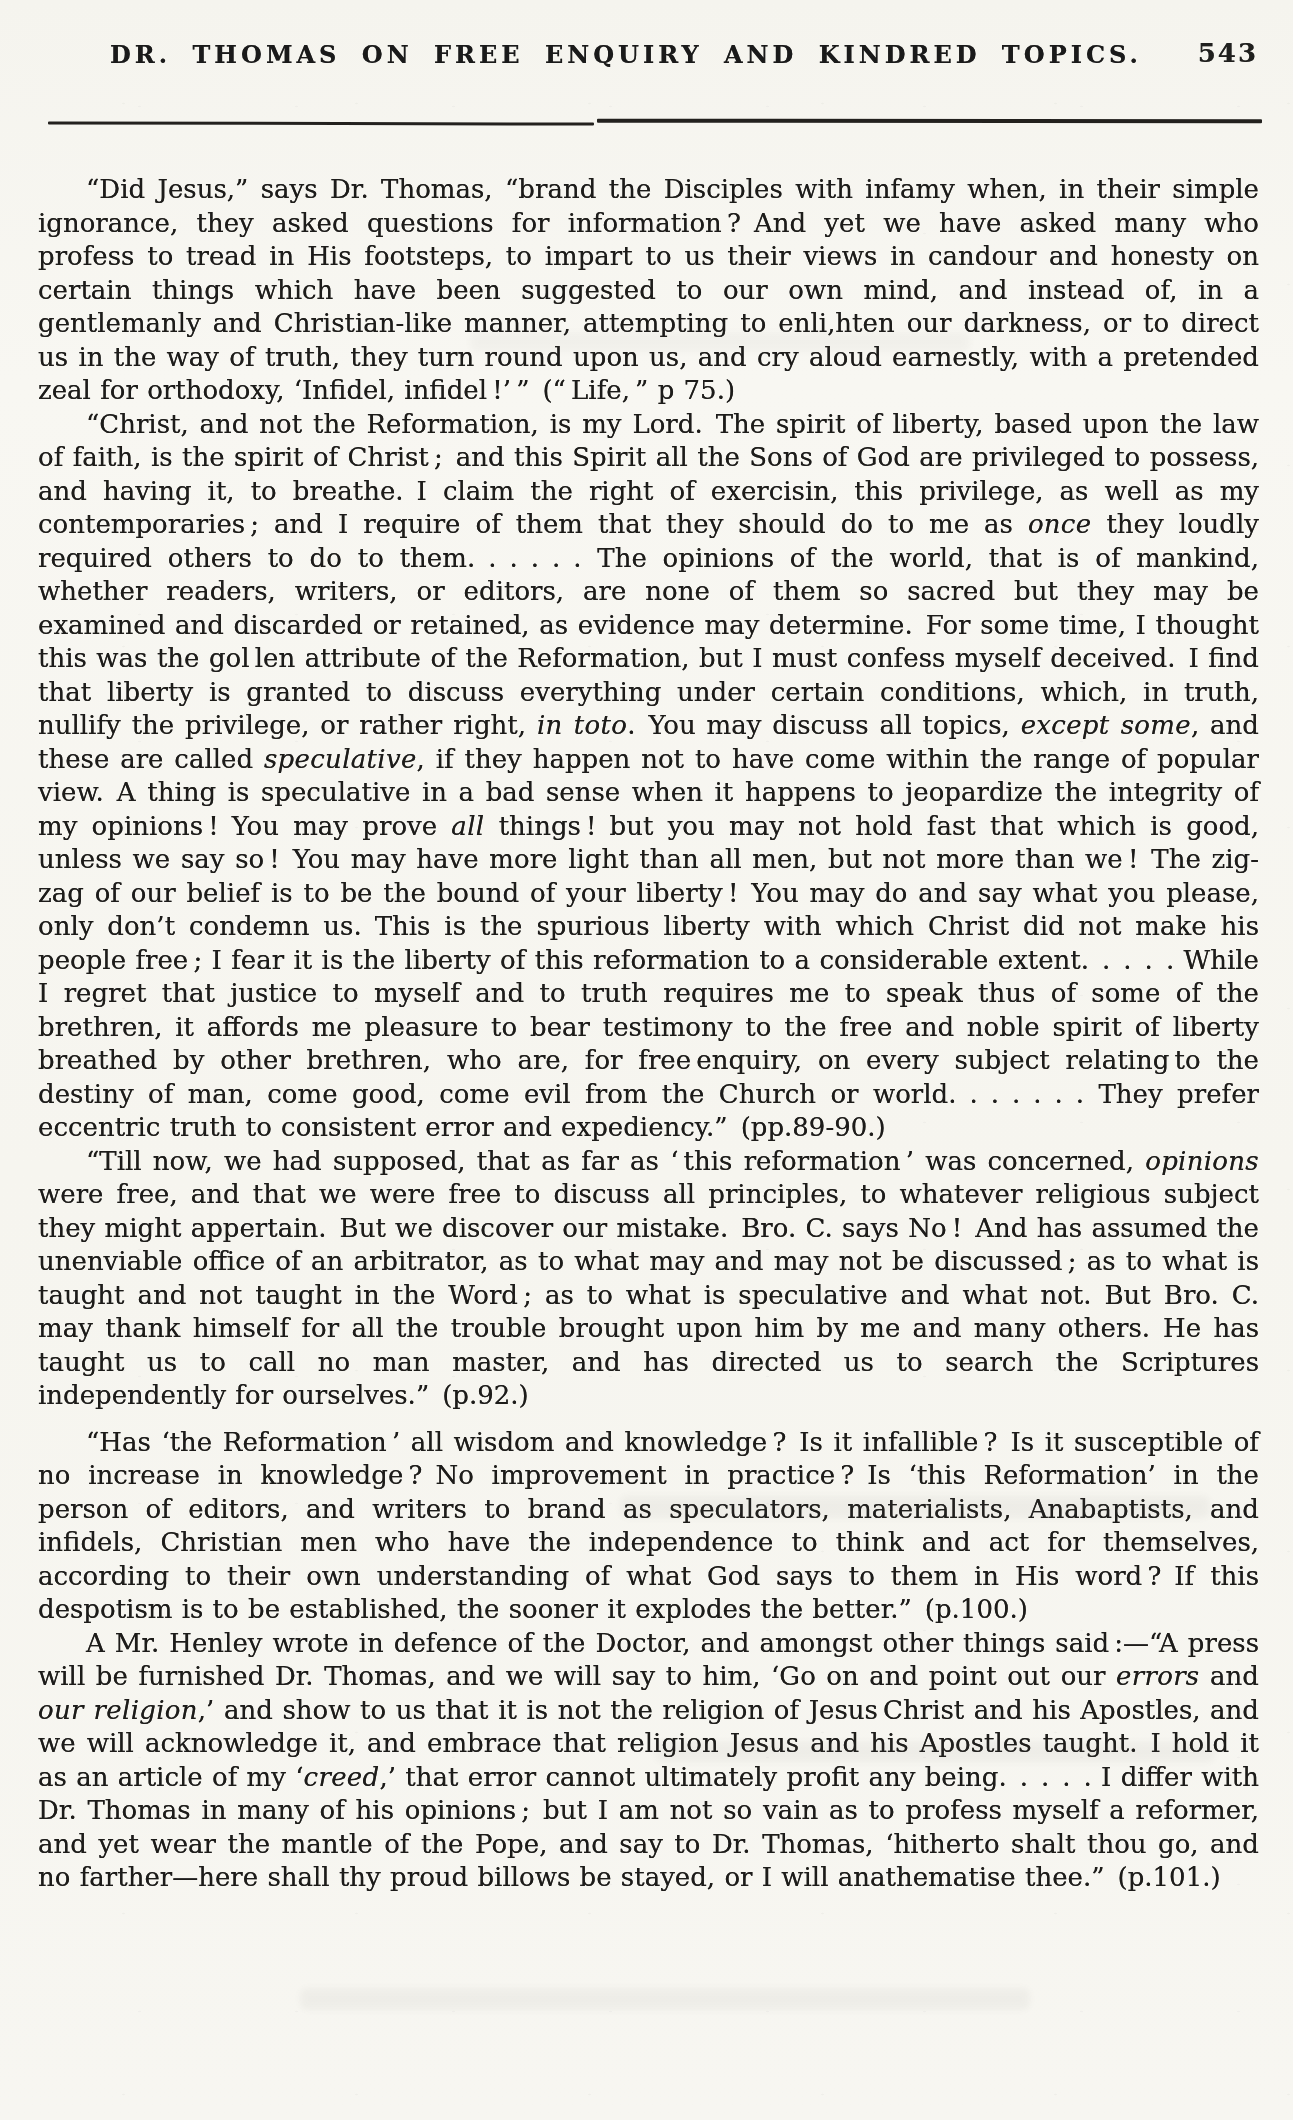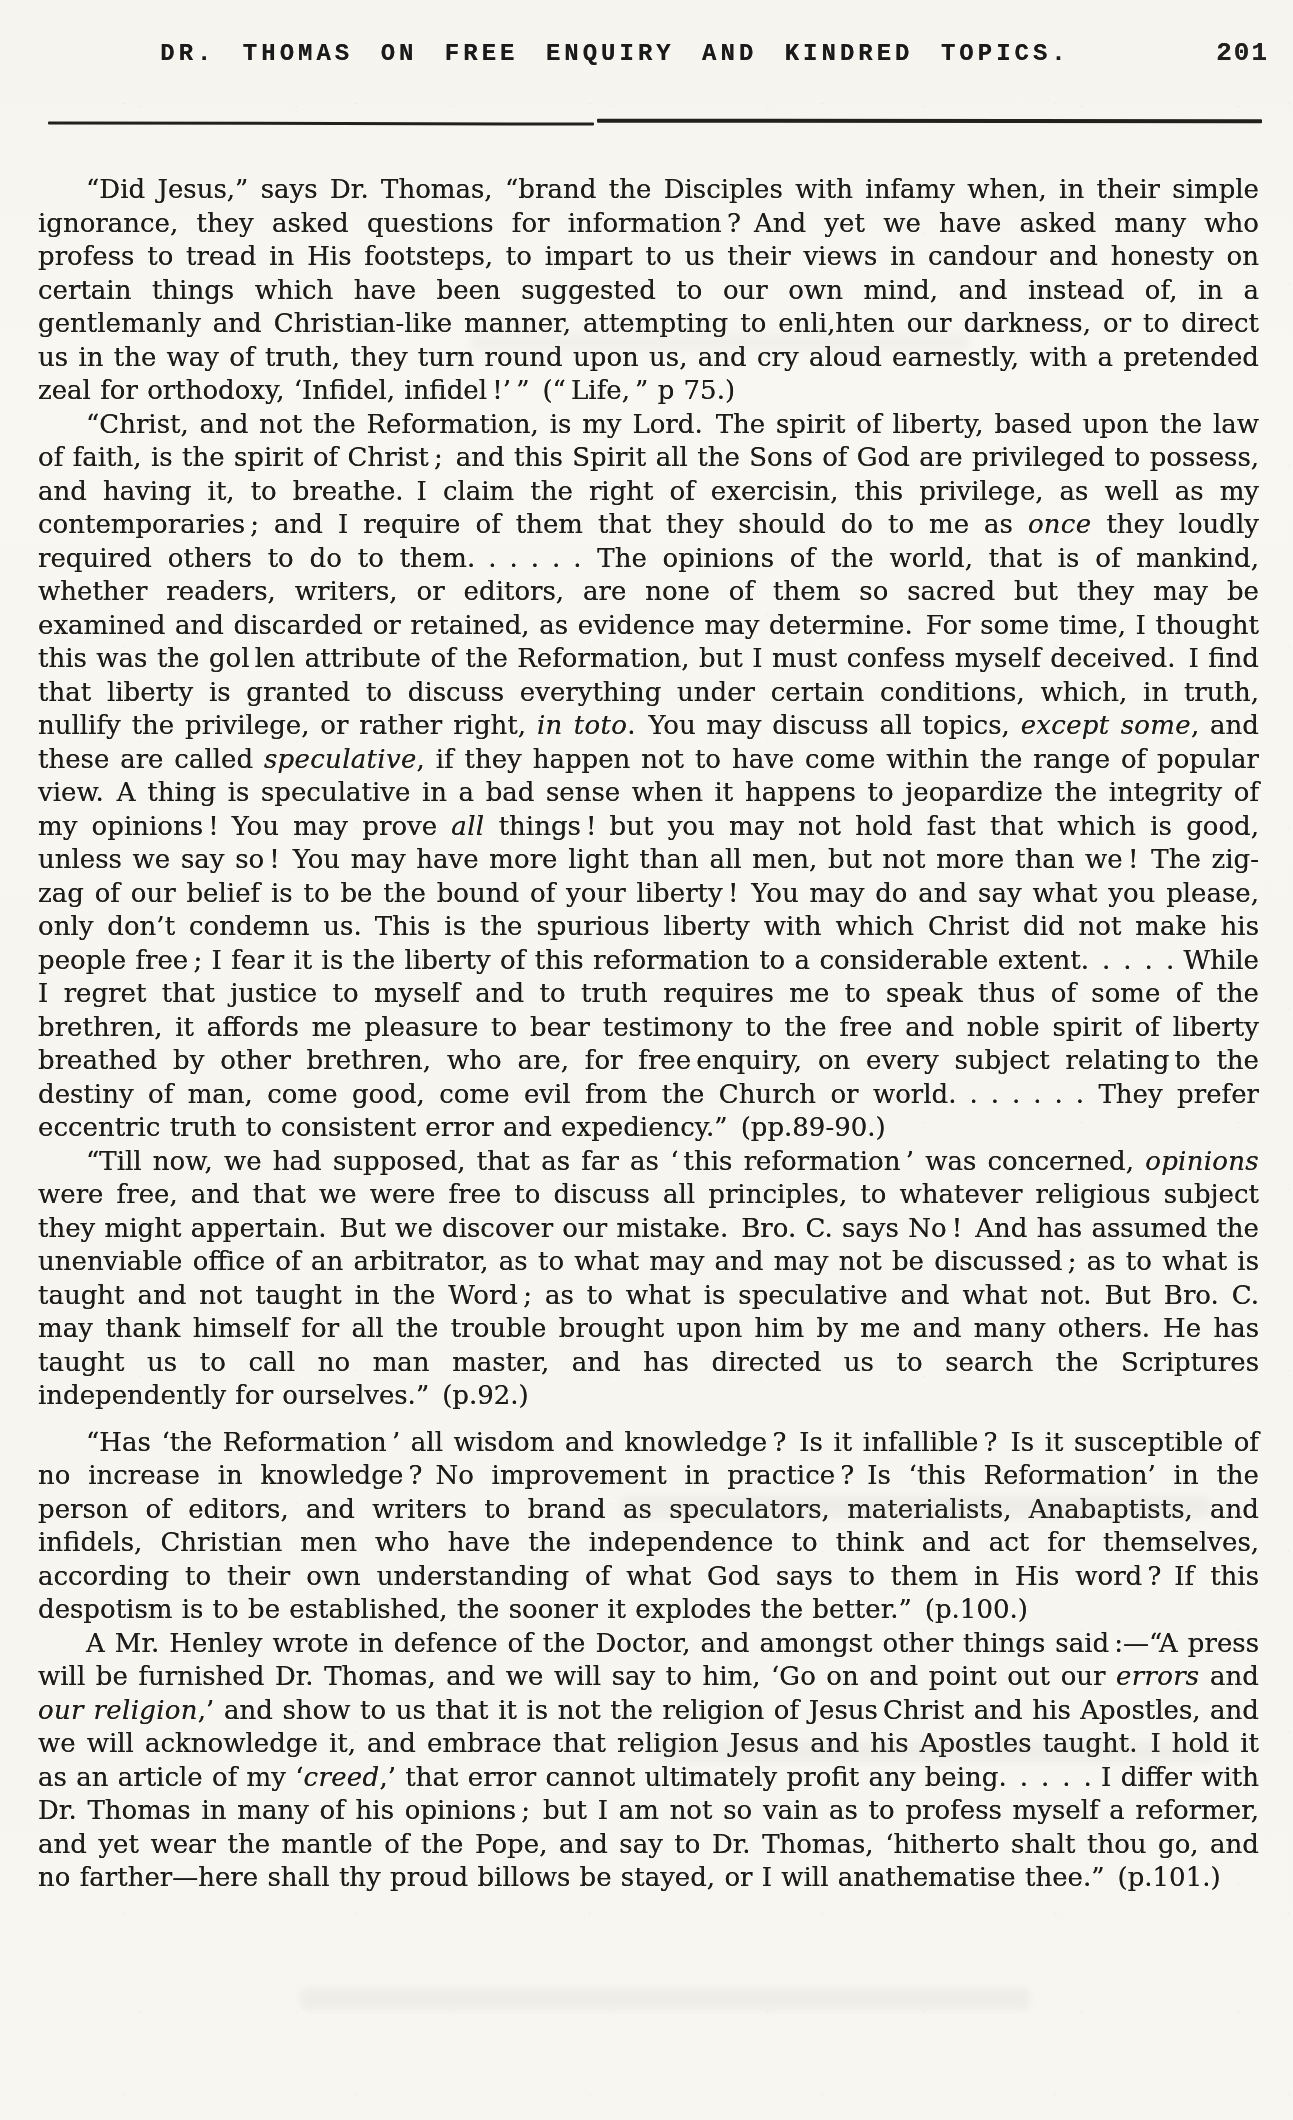--- a/index.html
+++ b/index.html
@@ -18,23 +18,22 @@
       radial-gradient(rgba(100,98,90,0.045) 1px, transparent 1.3px),
       linear-gradient(180deg, #f5f4ee 0%, #f8f7f2 18%, #f6f5ef 55%, #f7f6f1 100%);
     background-size: 233px 181px, 157px 127px, 100% 100%;
     background-position: 7px 13px, 61px 43px, 0 0;
     overflow: hidden;
     font-family: "DejaVu Serif", "Liberation Serif", serif;
     color: var(--ink, #1c1c1c);
   }
   header.page-head {
     position: absolute;
-    top: 0; left: 0; right: 0;
+    top: 0; left: 0; right: 11px;
     height: 118px;
-    font-family: Liberation Mono, monospace;
   }
   .running-title {
     position: absolute;
     top: 40px;
     left: 110px;
     width: 1010px;
     text-align: center;
     font-size: 24px;
     font-weight: bold;
     letter-spacing: 4px;
@@ -92,21 +91,21 @@
   .smudge.s3 { left: 300px; top: 1988px; width: 730px; height: 22px; }
   .smudge.s4 { left: 470px; top:  332px; width: 500px; height: 20px; opacity: 0.04; }
 </style>
 </head>
 <body>
 
 <div class="page" style="--ink: #1c1c1a;">
 
   <header class="page-head">
     <div class="running-title">DR. THOMAS ON FREE ENQUIRY AND KINDRED TOPICS.</div>
-    <div class="page-number">201</div>
+    <div class="page-number">543</div>
     <div class="head-rule">
       <span class="seg left"></span>
       <span class="seg right"></span>
     </div>
   </header>
 
   <main class="body-text" id="body-text">
       <p><span>“Did Jesus,” says Dr. Thomas, “brand the Disciples with infamy when, in their simple ignorance, they asked questions for information ? And yet we have asked many who profess to tread in His footsteps, to impart to us their views in candour and honesty on certain things which have been suggested to our own mind, and instead of, in a gentlemanly and Christian-like manner, attempting to enli‚hten our darkness, or to direct us in the way of truth, they turn round upon us, and cry aloud earnestly, with a pretended zeal for orthodoxy, ‘Infidel, infidel !’ ” (“ Life, ” p 75.)</span></p>
       <p><span>“Christ, and not the Reformation, is my Lord. The spirit of liberty, based upon the law of faith, is the spirit of Christ ; and this Spirit all the Sons of God are privileged to possess, and having it, to breathe. I claim the right of exercisin‚ this privilege, as well as my contemporaries ; and I require of them that they should do to me as </span><em>once</em><span> they loudly required others to do to them. . . . . . The opinions of the world, that is of mankind, whether readers, writers, or editors, are none of them so sacred but they may be examined and discarded or retained, as evidence may determine. For some time, I thought this was the gol len attribute of the Reformation, but I must confess myself deceived. I find that liberty is granted to discuss everything under certain conditions, which, in truth, nullify the privilege, or rather right, </span><em>in toto</em><span>. You may discuss all topics, </span><em>except some</em><span>, and these are called </span><em>speculative</em><span>, if they happen not to have come within the range of popular view. A thing is speculative in a bad sense when it happens to jeopardize the integrity of my opinions ! You may prove </span><em>all</em><span> things ! but you may not hold fast that which is good, unless we say so ! You may have more light than all men, but not more than we ! The zig-zag of our belief is to be the bound of your liberty ! You may do and say what you please, only don’t condemn us. This is the spurious liberty with which Christ did not make his people free ; I fear it is the liberty of this reformation to a considerable extent. . . . . While I regret that justice to myself and to truth requires me to speak thus of some of the brethren, it affords me pleasure to bear testimony to the free and noble spirit of liberty breathed by other brethren, who are, for free enquiry, on every subject relating to the destiny of man, come good, come evil from the Church or world. . . . . . . They prefer eccentric truth to consistent error and expediency.” (pp.89-90.)</span></p>
       <p><span>“Till now, we had supposed, that as far as ‘ this reformation ’ was concerned, </span><em>opinions</em><span> were free, and that we were free to discuss all principles, to whatever religious subject they might appertain. But we discover our mistake. Bro. C. says No ! And has assumed the unenviable office of an arbitrator, as to what may and may not be discussed ; as to what is taught and not taught in the Word ; as to what is speculative and what not. But Bro. C. may thank himself for all the trouble brought upon him by me and many others. He has taught us to call no man master, and has directed us to search the Scriptures independently for ourselves.” (p.92.)</span></p>

